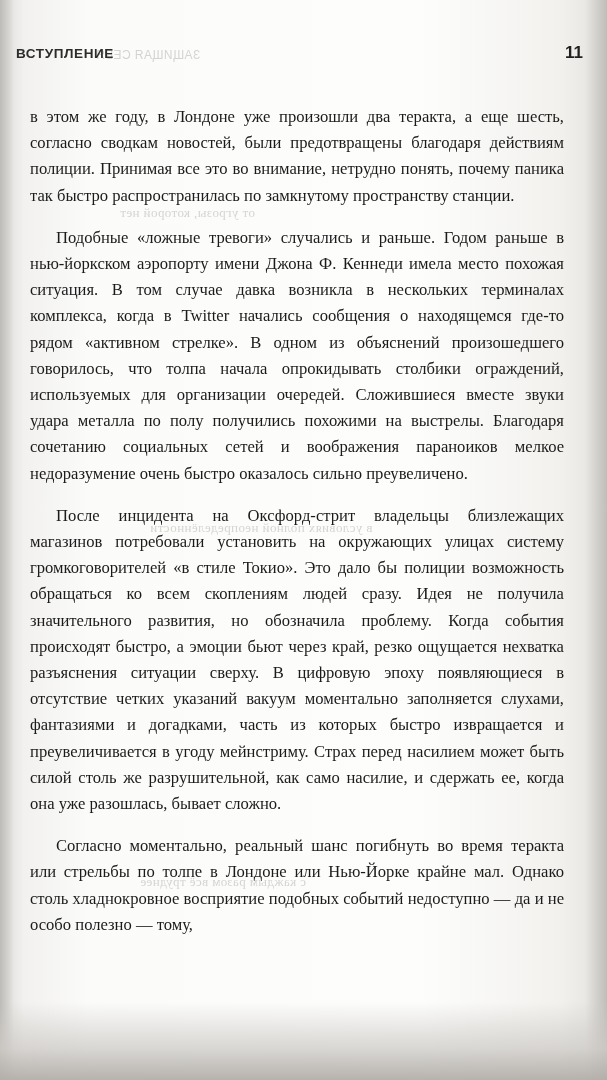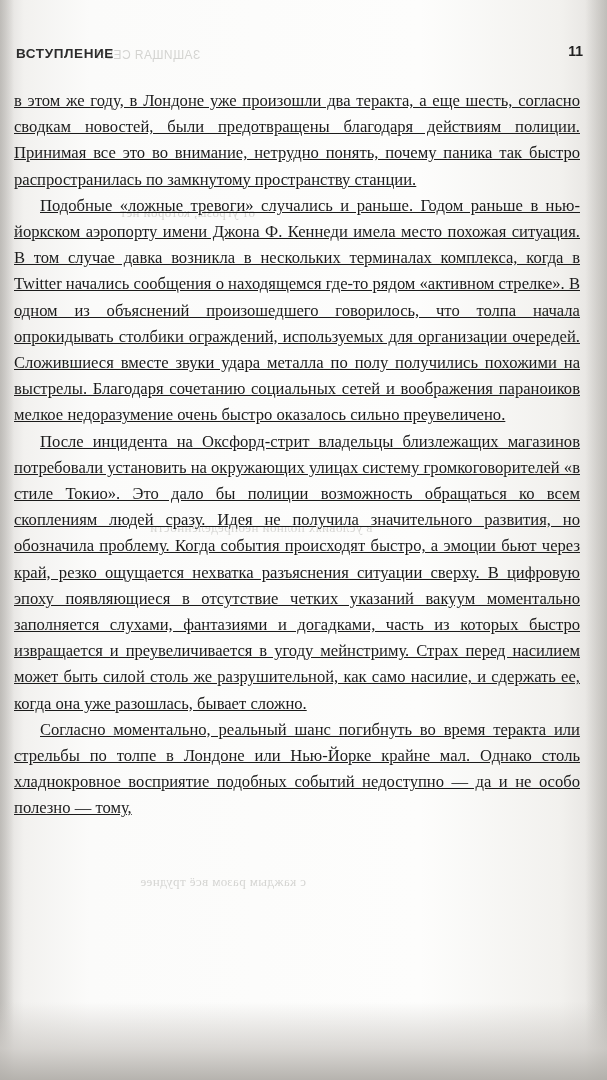--- a/index.html
+++ b/index.html
@@ -78,21 +78,21 @@
     letter-spacing: 0.6px;
     color: #2c2c2c;
     text-align: right;
   }
   .running-head .rh-page {
     position: absolute;
     right: 8px;
     top: -3px;
     font-family: "Liberation Sans", sans-serif;
     font-weight: bold;
-    font-size: 14px;
+    font-size: 17px;
     color: #1f1f1f;
   }
 
   
   .bleed {
     position: absolute;
     color: rgba(120,118,114,0.30);
     font-family: "Liberation Sans", sans-serif;
     font-size: 12px;
     letter-spacing: 0.4px;
@@ -111,22 +111,21 @@
     top: 88px;
     width: 566px;
     font-family: "Liberation Serif", serif;
     font-size: 16.6px;
     line-height: 26.2px;
     color: #1b1b1b;
     text-align: justify;
     text-justify: inter-word;
   }
   .body-text p {
-    margin: 0;
-    text-decoration: underline;
+    margin: 16px;
   }
   .body-text p + p {
     margin-top: 0;
   }
   .body-text p.indent {
     text-indent: 26px;
   }
 </style>
 </head>
 <body>

